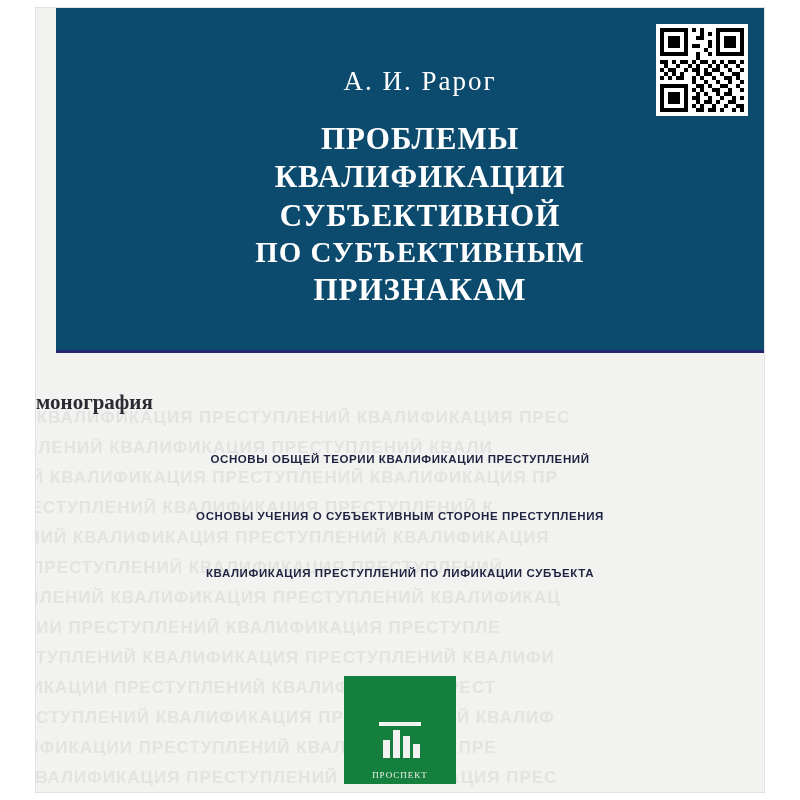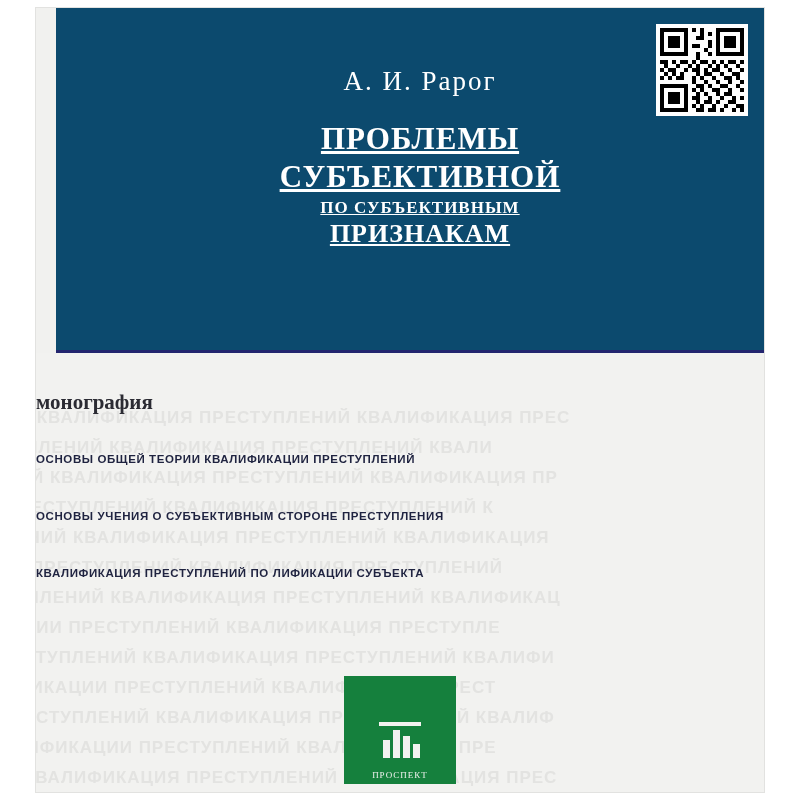--- a/index.html
+++ b/index.html
@@ -67,27 +67,26 @@
     width: 728px;
     text-align: center;
     color: #ffffff;
     font-family: "Liberation Serif", serif;
     font-weight: bold;
     letter-spacing: 1px;
   }
   .title-line {
     display: block;
     line-height: 1.24;
-    text-decoration: underline;
   }
   .t1 { font-size: 31px; }
   .t2 { font-size: 31px; }
   .t3 { font-size: 31px; }
-  .t4 { font-size: 17px; }
-  .t5 { font-size: 26px; }
+  .t4 { font-size: 29px; }
+  .t5 { font-size: 31px; }
 
   
   .qr {
     position: absolute;
     right: 36px;
     top: 16px;
     width: 92px;
     height: 92px;
     background: #ffffff;
     padding: 4px;
@@ -132,21 +131,21 @@
     color: #2b2b33;
     font-family: "Liberation Serif", serif;
     font-weight: bold;
     font-size: 21px;
   }
   .topics {
     position: absolute;
     left: 0;
     top: 100px;
     width: 728px;
-    text-align: left;
+    text-align: center;
   }
   .topic {
     display: block;
     color: #1f2340;
     font-family: "Liberation Sans", sans-serif;
     font-weight: bold;
     font-size: 11.5px;
     letter-spacing: 0.6px;
     margin-bottom: 45px;
   }
@@ -311,20 +310,21 @@
             <rect x="18" y="20" width="1" height="1"></rect>
             <rect x="20" y="20" width="1" height="1"></rect>
           </g>
         </svg>
       </div>
 
       <div class="author">А. И. Рарог</div>
 
       <div class="title-block">
         <span class="title-line t1">ПРОБЛЕМЫ</span>
+        <span class="title-line t2">КВАЛИФИКАЦИИ</span>
         <span class="title-line t3">СУБЪЕКТИВНОЙ</span>
         <span class="title-line t4">ПО СУБЪЕКТИВНЫМ</span>
         <span class="title-line t5">ПРИЗНАКАМ</span>
       </div>
     </div>
 
     <div class="lower">
       <div class="watermark">
         <span class="wm-row">ЛЕНИЙ КВАЛИФИКАЦИЯ ПРЕСТУПЛЕНИЙ КВАЛИФИКАЦИЯ ПРЕС</span>
         <span class="wm-row">ЦИИ ПРЕСТУПЛЕНИЙ КВАЛИФИКАЦИЯ ПРЕСТУПЛЕНИЙ КВАЛИ</span>

